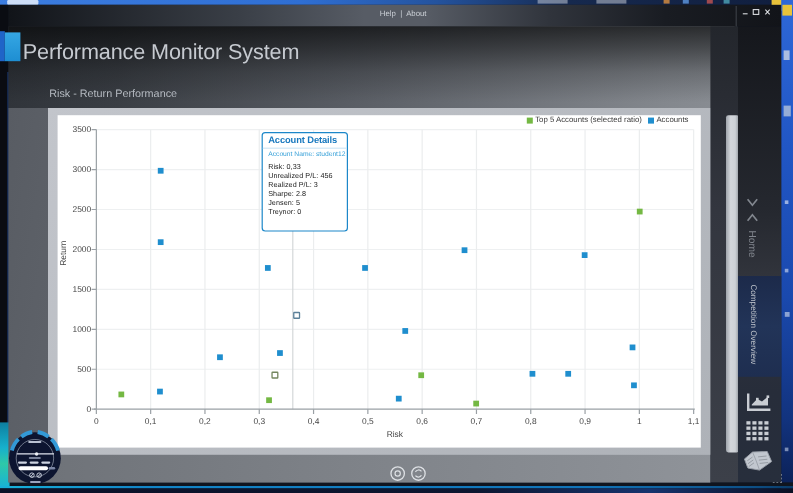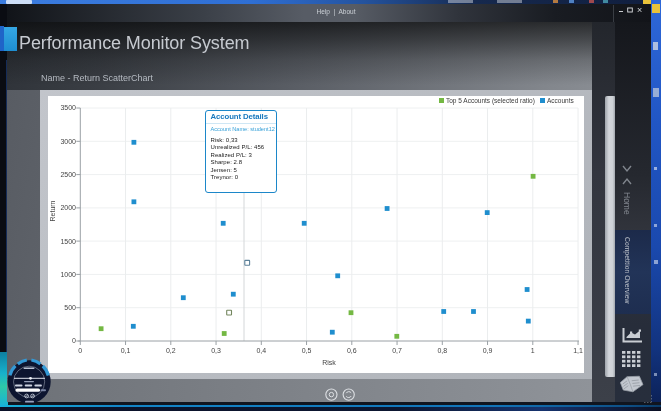--- a/index.html
+++ b/index.html
@@ -52,21 +52,21 @@
   <path d="M22.8 3 L26.4 6.9 M26.4 3 L22.8 6.9" stroke="#dde0e4" stroke-width="0.9"></path>
 </svg>
 <div class="abs" style="left:612.5px;top:4.5px;width:1px;height:91px;background:rgba(88,93,101,.55);"></div>
 
 <div class="abs" style="left:7px;top:22px;width:605px;height:68px;
   background:linear-gradient(180deg,rgba(6,7,8,.72) 0%,rgba(6,7,8,.5) 26%,rgba(6,7,8,.22) 56%,rgba(6,7,8,0) 93%),
              linear-gradient(90deg,#30343a 0%,#3a3e44 15%,#5a5e65 48%,#83878d 90%,#8a8e94 100%);"></div>
 <div class="abs" style="left:4px;top:26.5px;width:12.5px;height:24px;
   background:linear-gradient(180deg,#35a7e4,#1e8ed2);"></div>
 <div class="abs" style="left:19px;top:33px;color:#c6cad0;font-size:18px;letter-spacing:-0.1px;">Performance Monitor System</div>
-<div class="abs" style="left:41px;top:73px;color:#b5bac1;font-size:9px;">Name - Return ScatterChart</div>
+<div class="abs" style="left:41px;top:73px;color:#b5bac1;font-size:9px;">Risk - Return Performance</div>
 
 <div class="abs" style="left:7px;top:90px;width:585px;height:312px;
   background:linear-gradient(100deg,#585c63 0%,#676b72 30%,#84888f 70%,#9a9ea5 100%);"></div>
 
 <div class="abs" style="left:7px;top:379px;width:585px;height:23px;
   background:linear-gradient(90deg,#6d7177 0%,#7d8187 45%,#8f9399 100%);"></div>
 
 <div class="abs" style="left:592px;top:22px;width:23px;height:380px;
   background:linear-gradient(180deg,#23262c 0%,#33363f 40%,#3c4049 100%);"></div>
 
@@ -189,21 +189,21 @@
     <rect x="300.6" y="214.3" width="4.8" height="4.8"></rect>
     <rect x="346.4" y="237.9" width="4.8" height="4.8"></rect>
     <rect x="50.7" y="230.3" width="4.8" height="4.8"></rect>
     <rect x="173.8" y="235.1" width="4.8" height="4.8"></rect>
   </g>
 
   <rect x="196.8" y="164.4" width="4.8" height="4.8" fill="#fff" stroke="#5c8199" stroke-width="1.1" rx="0.5"></rect>
   <rect x="178.7" y="214.2" width="4.8" height="4.8" fill="#fff" stroke="#74875f" stroke-width="1.1" rx="0.5"></rect>
 </svg>
 
-<div class="abs" style="left:205px;top:110px;width:71.5px;height:82.5px;background:#fff;
+<div class="abs" style="left:218px;top:110px;width:71.5px;height:82.5px;background:#fff;
   border:1.3px solid #1c87c9;border-radius:3px;box-sizing:border-box;">
   <div style="padding:1.2px 0 1.5px 4.5px;border-bottom:1px solid #cfe7f5;color:#1878be;
        font-size:7.8px;font-weight:bold;letter-spacing:-0.1px;">Account Details</div>
   <div style="padding:2px 0 0 4.5px;color:#36a0d8;font-size:5.6px;">Account Name: student12</div>
   <div style="padding:5px 0 0 4.5px;color:#222;font-size:6px;line-height:7.5px;letter-spacing:.05px;">
     Risk: 0,33<br>Unrealized P/L: 456<br>Realized P/L: 3<br>Sharpe: 2.8<br>Jensen: 5<br>Treynor: 0
   </div>
 </div>
 
 <svg class="abs" style="left:320px;top:383px;" width="40" height="24" viewBox="0 0 40 24">

